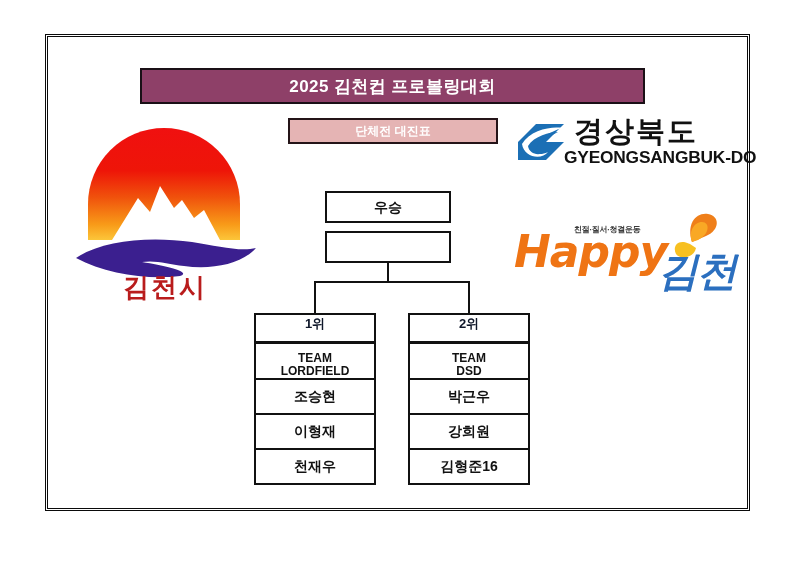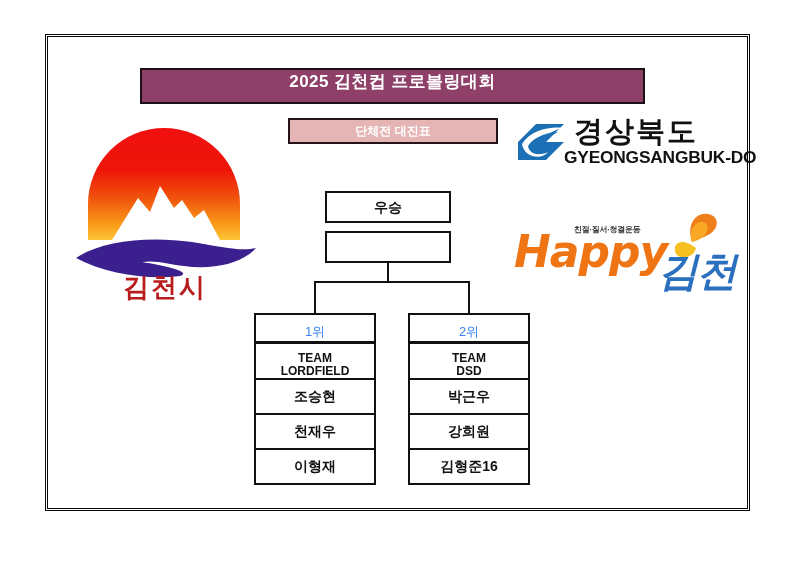--- a/index.html
+++ b/index.html
@@ -31,21 +31,21 @@
   #title-bar {
     position: absolute;
     left: 140px;
     top: 68px;
     width: 505px;
     height: 36px;
     box-sizing: border-box;
     background: #8e4068;
     border: 2px solid #1a1016;
     display: flex;
-    align-items: flex-start;
+    align-items: center;
     justify-content: center;
   }
   #title-bar .title-text {
     color: #ffffff;
     font-size: 17px;
     font-weight: bold;
     letter-spacing: 0.4px;
     white-space: nowrap;
   }
 
@@ -244,22 +244,22 @@
   .team-col { position: absolute; width: 122px; }
   #team-col-left  { left: 254px; top: 313px; }
   #team-col-right { left: 408px; top: 313px; }
 
   .team-rank {
     box-sizing: border-box;
     width: 122px;
     height: 31px;
     border: 2px solid #111111;
     border-bottom: 3px solid #111111;
-    display: flex; align-items: flex-end; justify-content: center;
-    font-size: 13px; font-weight: normal; color: #3b82f6;
+    display: flex; align-items: flex-start; justify-content: center;
+    font-size: 13px; font-weight: bold; color: #0f172a;
     background: #ffffff;
   }
   .team-name {
     box-sizing: border-box;
     width: 122px;
     height: 36px;
     border: 2px solid #111111;
     border-top: none;
     display: flex; align-items: flex-end; justify-content: center;
     text-align: center;
@@ -348,24 +348,24 @@
       <span>1위</span>
     </div>
     <div class="team-name">
       <span>TEAM
 LORDFIELD</span>
     </div>
     <div class="team-player">
       <span>조승현</span>
     </div>
     <div class="team-player">
+      <span>이형재</span>
+    </div>
+    <div class="team-player">
       <span>천재우</span>
-    </div>
-    <div class="team-player">
-      <span>이형재</span>
     </div>
   </div>
 
   <div class="team-col" id="team-col-right">
     <div class="team-rank">
       <span>2위</span>
     </div>
     <div class="team-name">
       <span>TEAM
 DSD</span>

